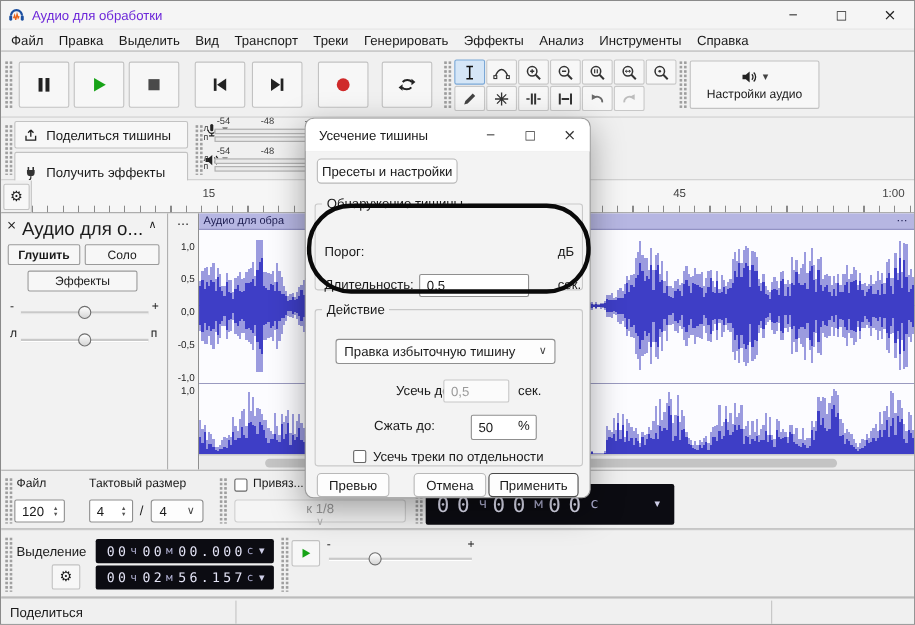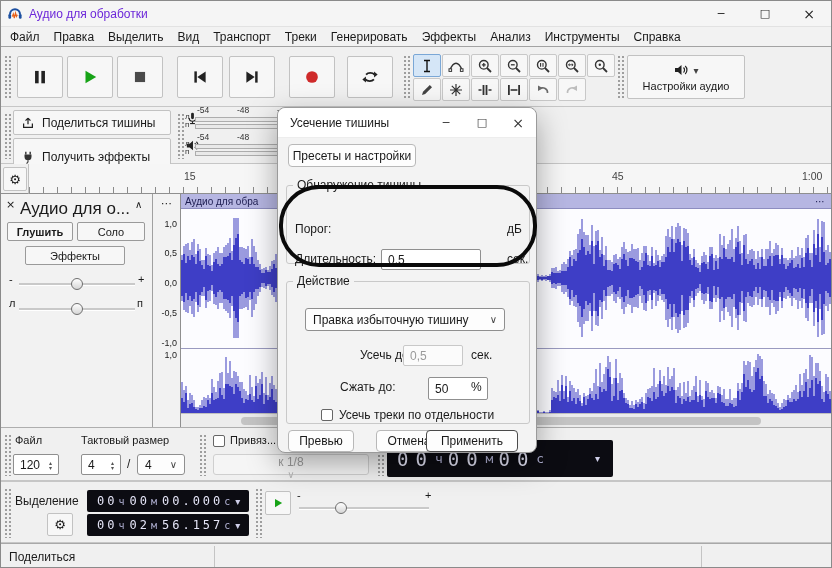--- a/index.html
+++ b/index.html
@@ -1804,20 +1804,20 @@
       <div class="cb" style="left:34px;top:121px;"></div>
       <span class="lbl" style="left:52px;top:120px;">Усечь треки по отдельности</span>
     </fieldset>
 
     <div class="db dbtn" style="left:10px;top:322px;width:66px;height:22px;">
       <span>Превью</span>
     </div>
     <div class="db dbtn" style="left:98px;top:322px;width:66px;height:22px;">
       <span>Отмена</span>
     </div>
-    <div class="db dbtn" style="left:148px;top:322px;width:92px;height:22px;border-color:#4a4a4a;text-align:center;">
+    <div class="db dbtn" style="left:166px;top:322px;width:82px;height:22px;border-color:#4a4a4a;text-align:center;">
       <span>Применить</span>
     </div>
   </div>
 
   <div class="annotation"></div>
 
 </div>
 
 </body></html>

